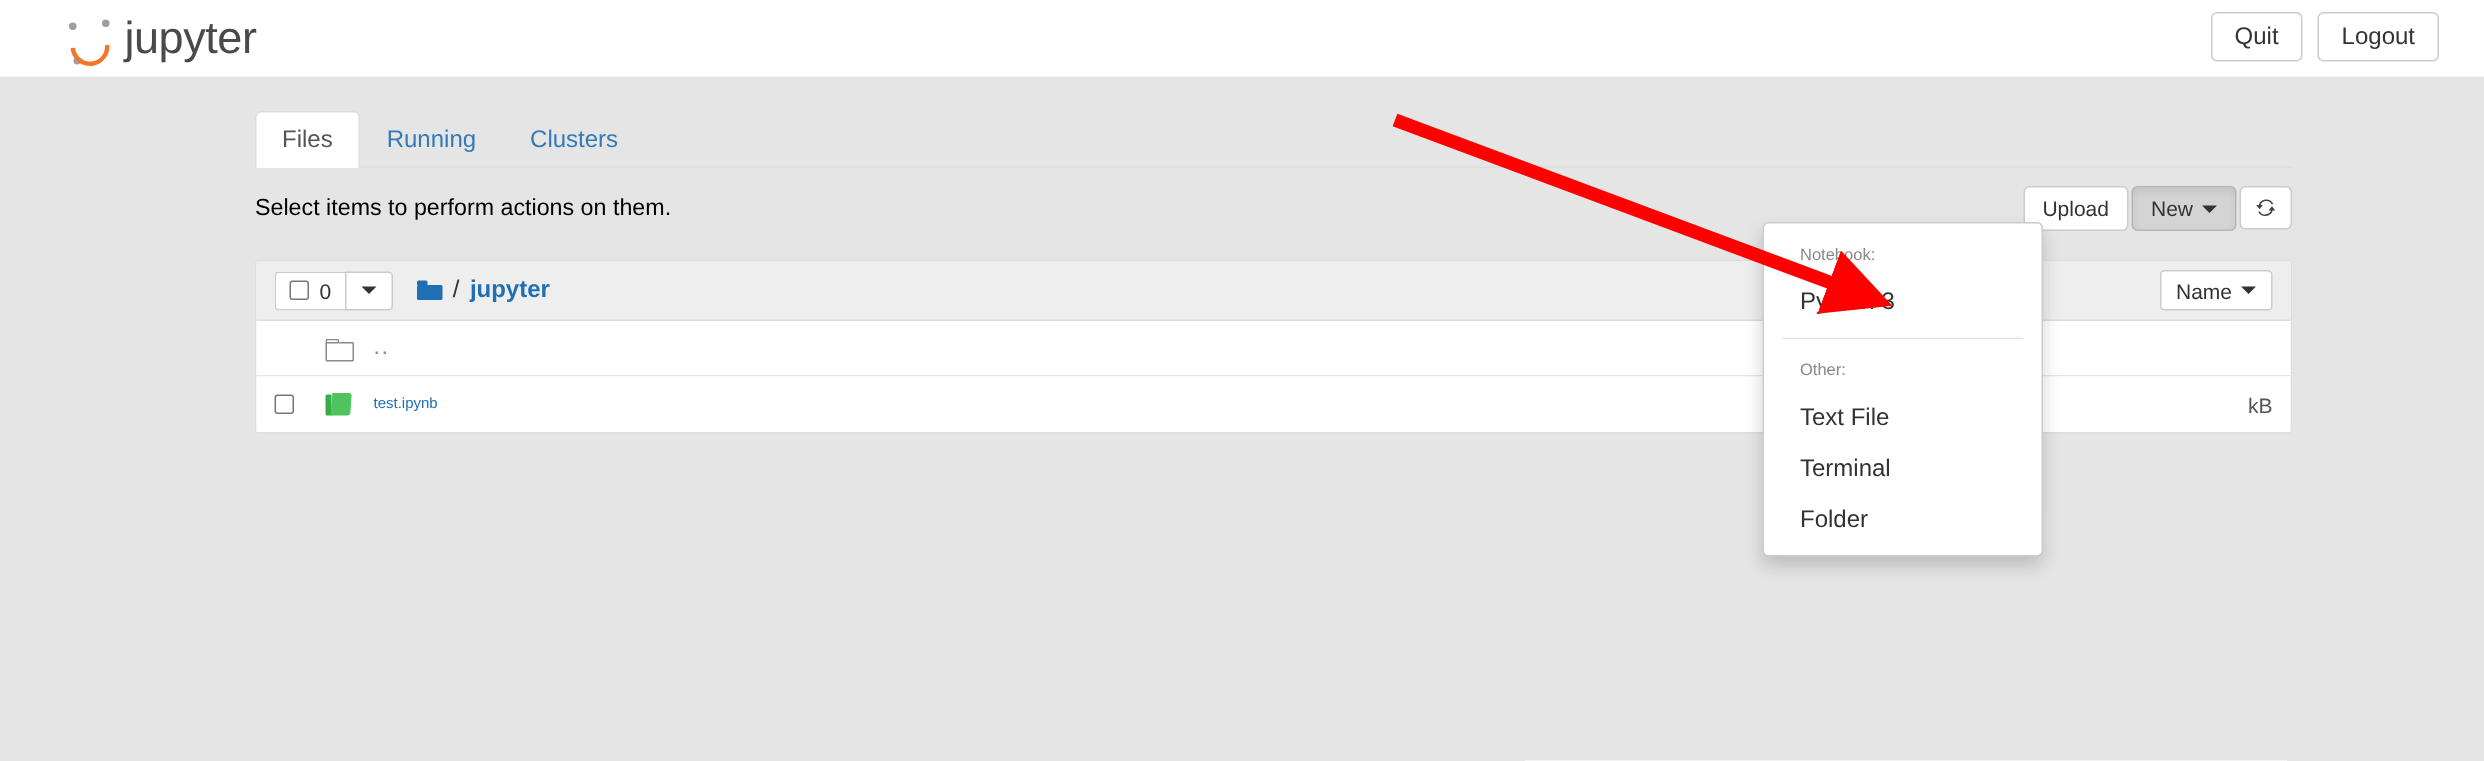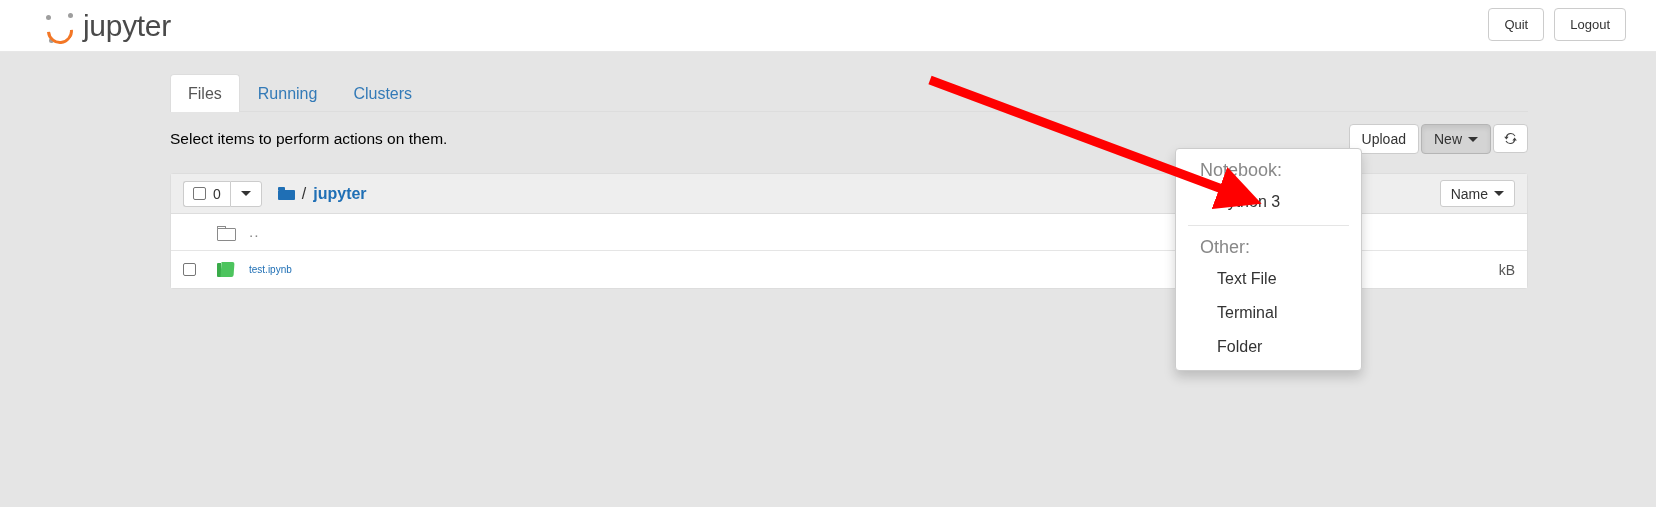--- a/index.html
+++ b/index.html
@@ -59,21 +59,21 @@
     line-height: 34px;
   }
 
   .header-btns {
     position: absolute;
     right: 30px; top: 8px;
     display: flex; gap: 10px;
   }
   .btn {
     font-family: "Liberation Sans", sans-serif;
-    font-size: 13px;
+    font-size: 16px;
     color: #333;
     background: #fff;
     border: 1px solid #ccc;
     border-radius: 4px;
     padding: 7px 15px;
     line-height: 17px;
     cursor: pointer;
     white-space: nowrap;
   }
 
@@ -361,39 +361,38 @@
     top: 148px;
     width: 187px;
     background: #fff;
     border: 1px solid #ccc;
     border-radius: 4px;
     box-shadow: 0 6px 12px rgba(0,0,0,0.175);
     padding: 6px 0;
     z-index: 80;
   }
   .menu-header {
-    font-size: 18px;
+    font-size: 11px;
     color: #888;
     padding: 5px 22px 5px 24px;
     line-height: 20px;
     cursor: default;
   }
   .menu-divider {
     height: 1px;
     background: #e5e5e5;
     margin: 6px 12px;
   }
   .menu-item {
     font-size: 16px;
     color: #333;
     padding: 5px 22px 5px 24px;
     line-height: 24px;
     cursor: pointer;
     white-space: nowrap;
-    margin-left: 17px;
   }
 
   
   .arrow-svg {
     position: absolute;
     left: 0; top: 0;
     width: 1656px; height: 507px;
     pointer-events: none;
     z-index: 120;
   }

